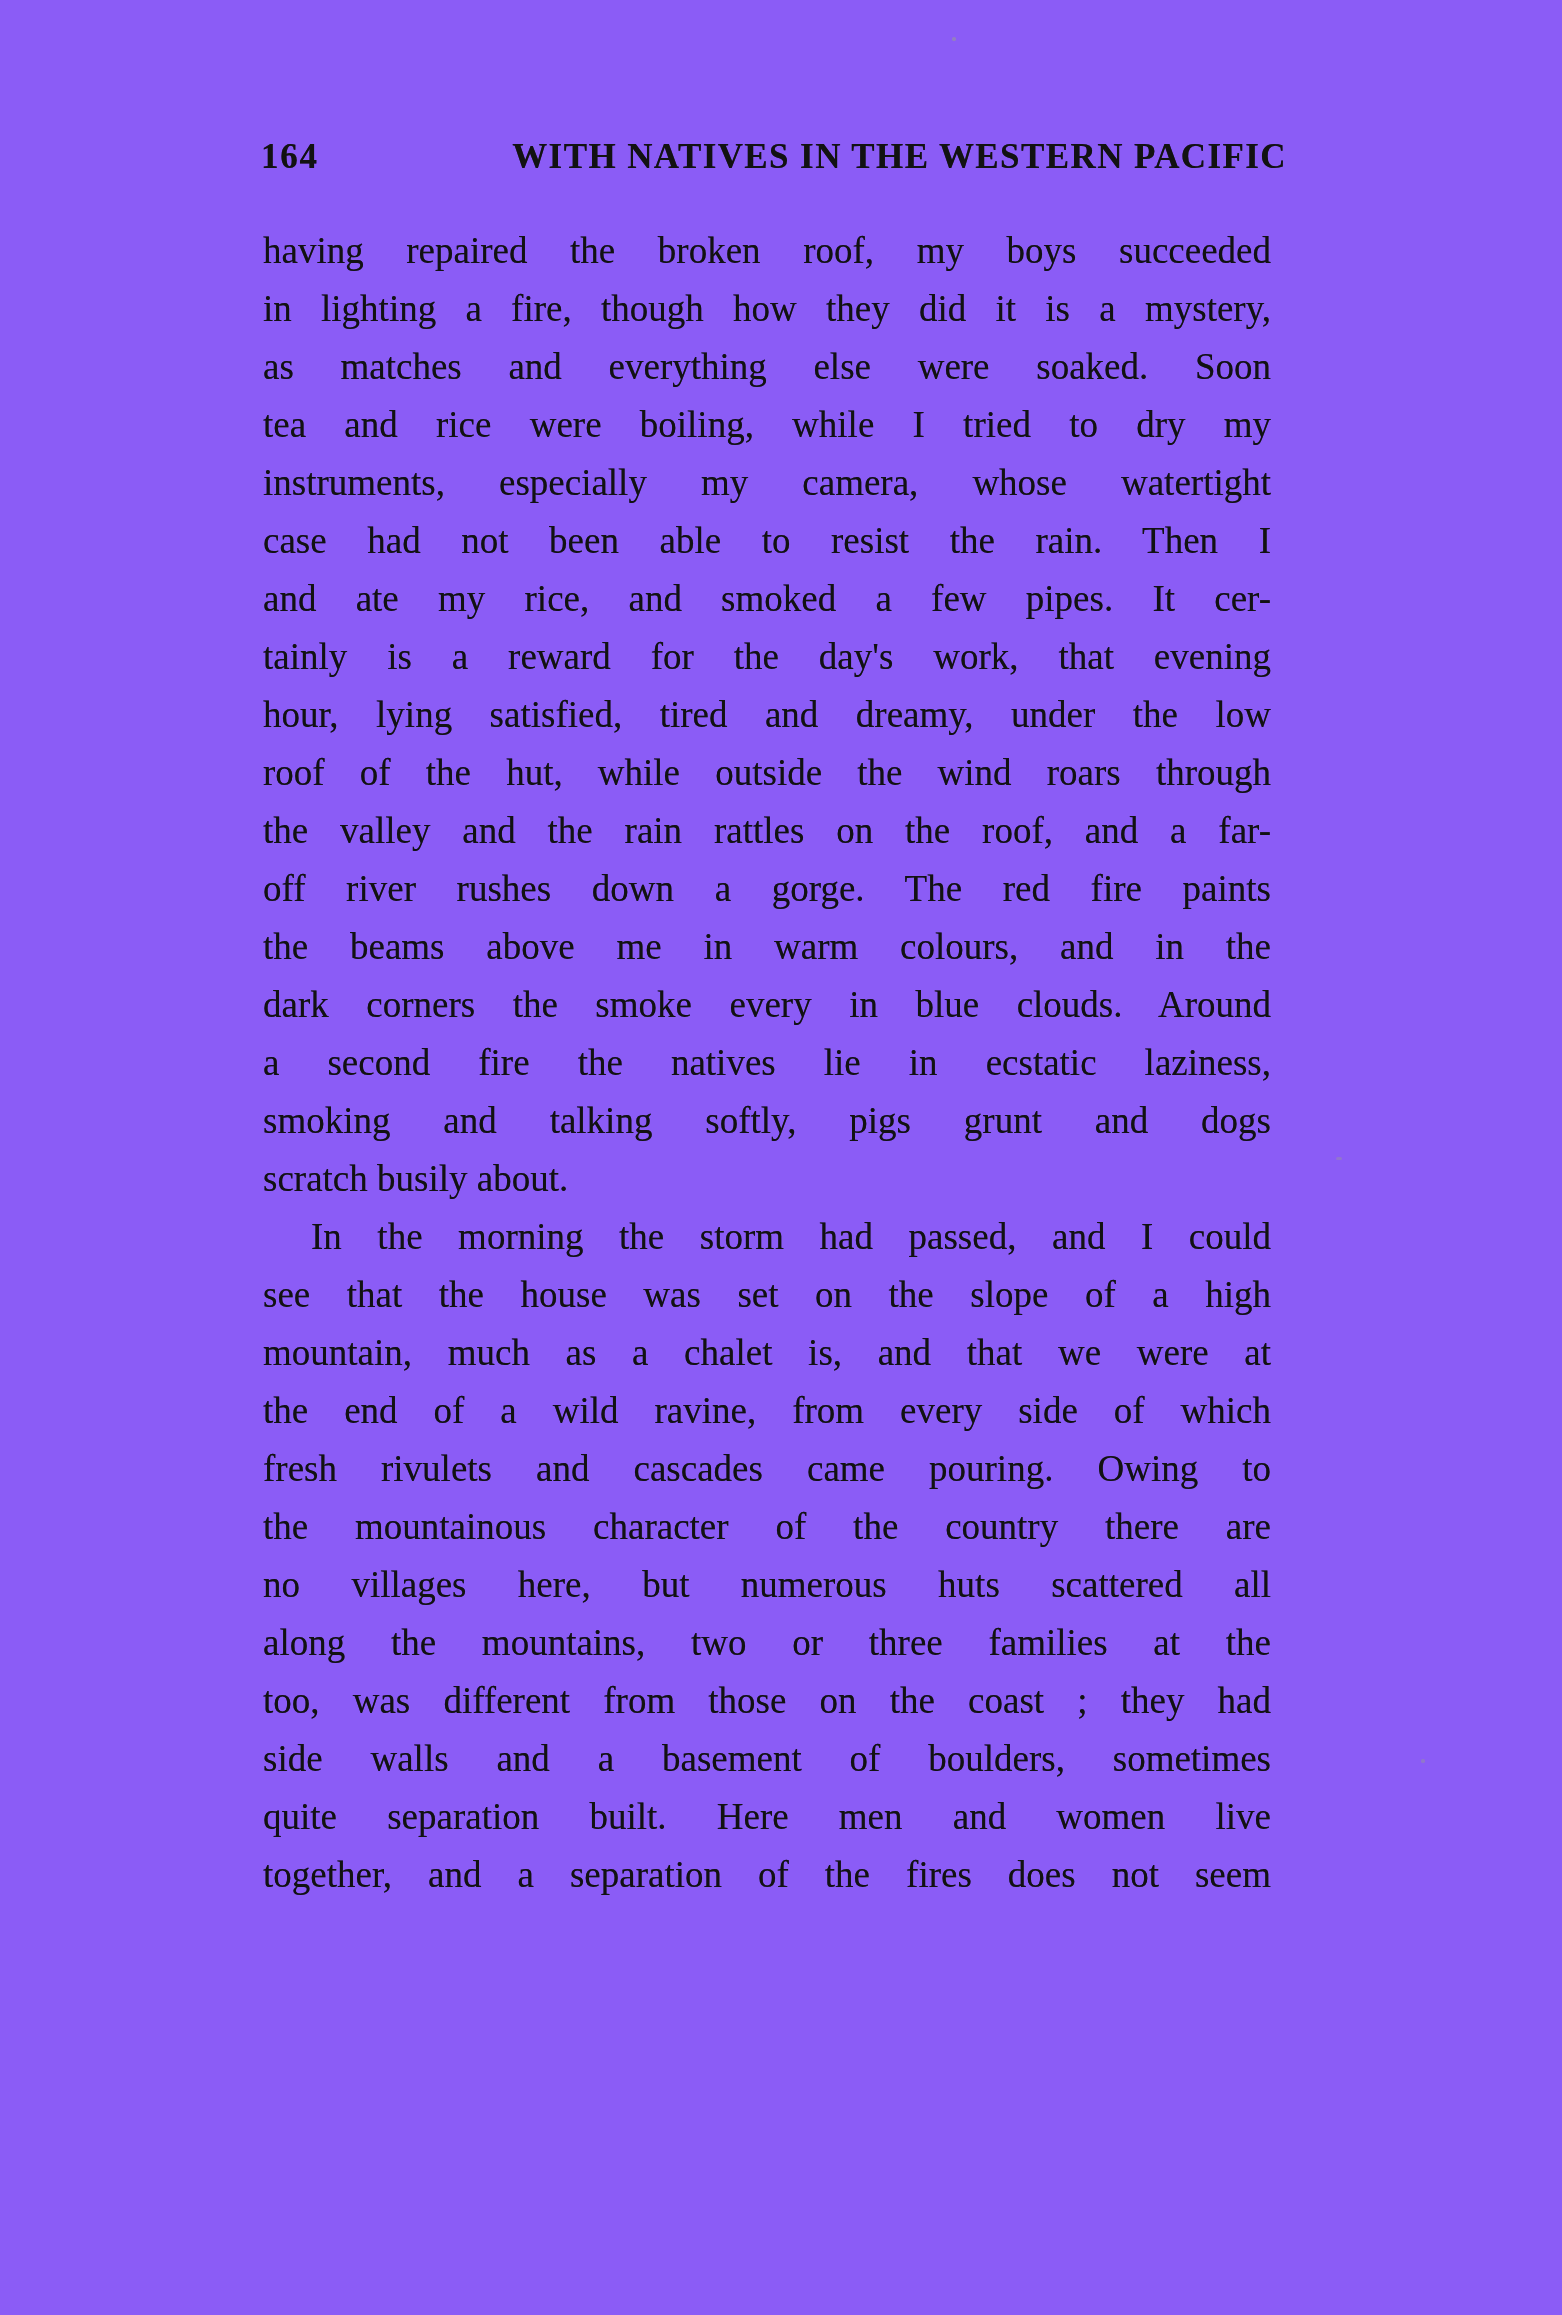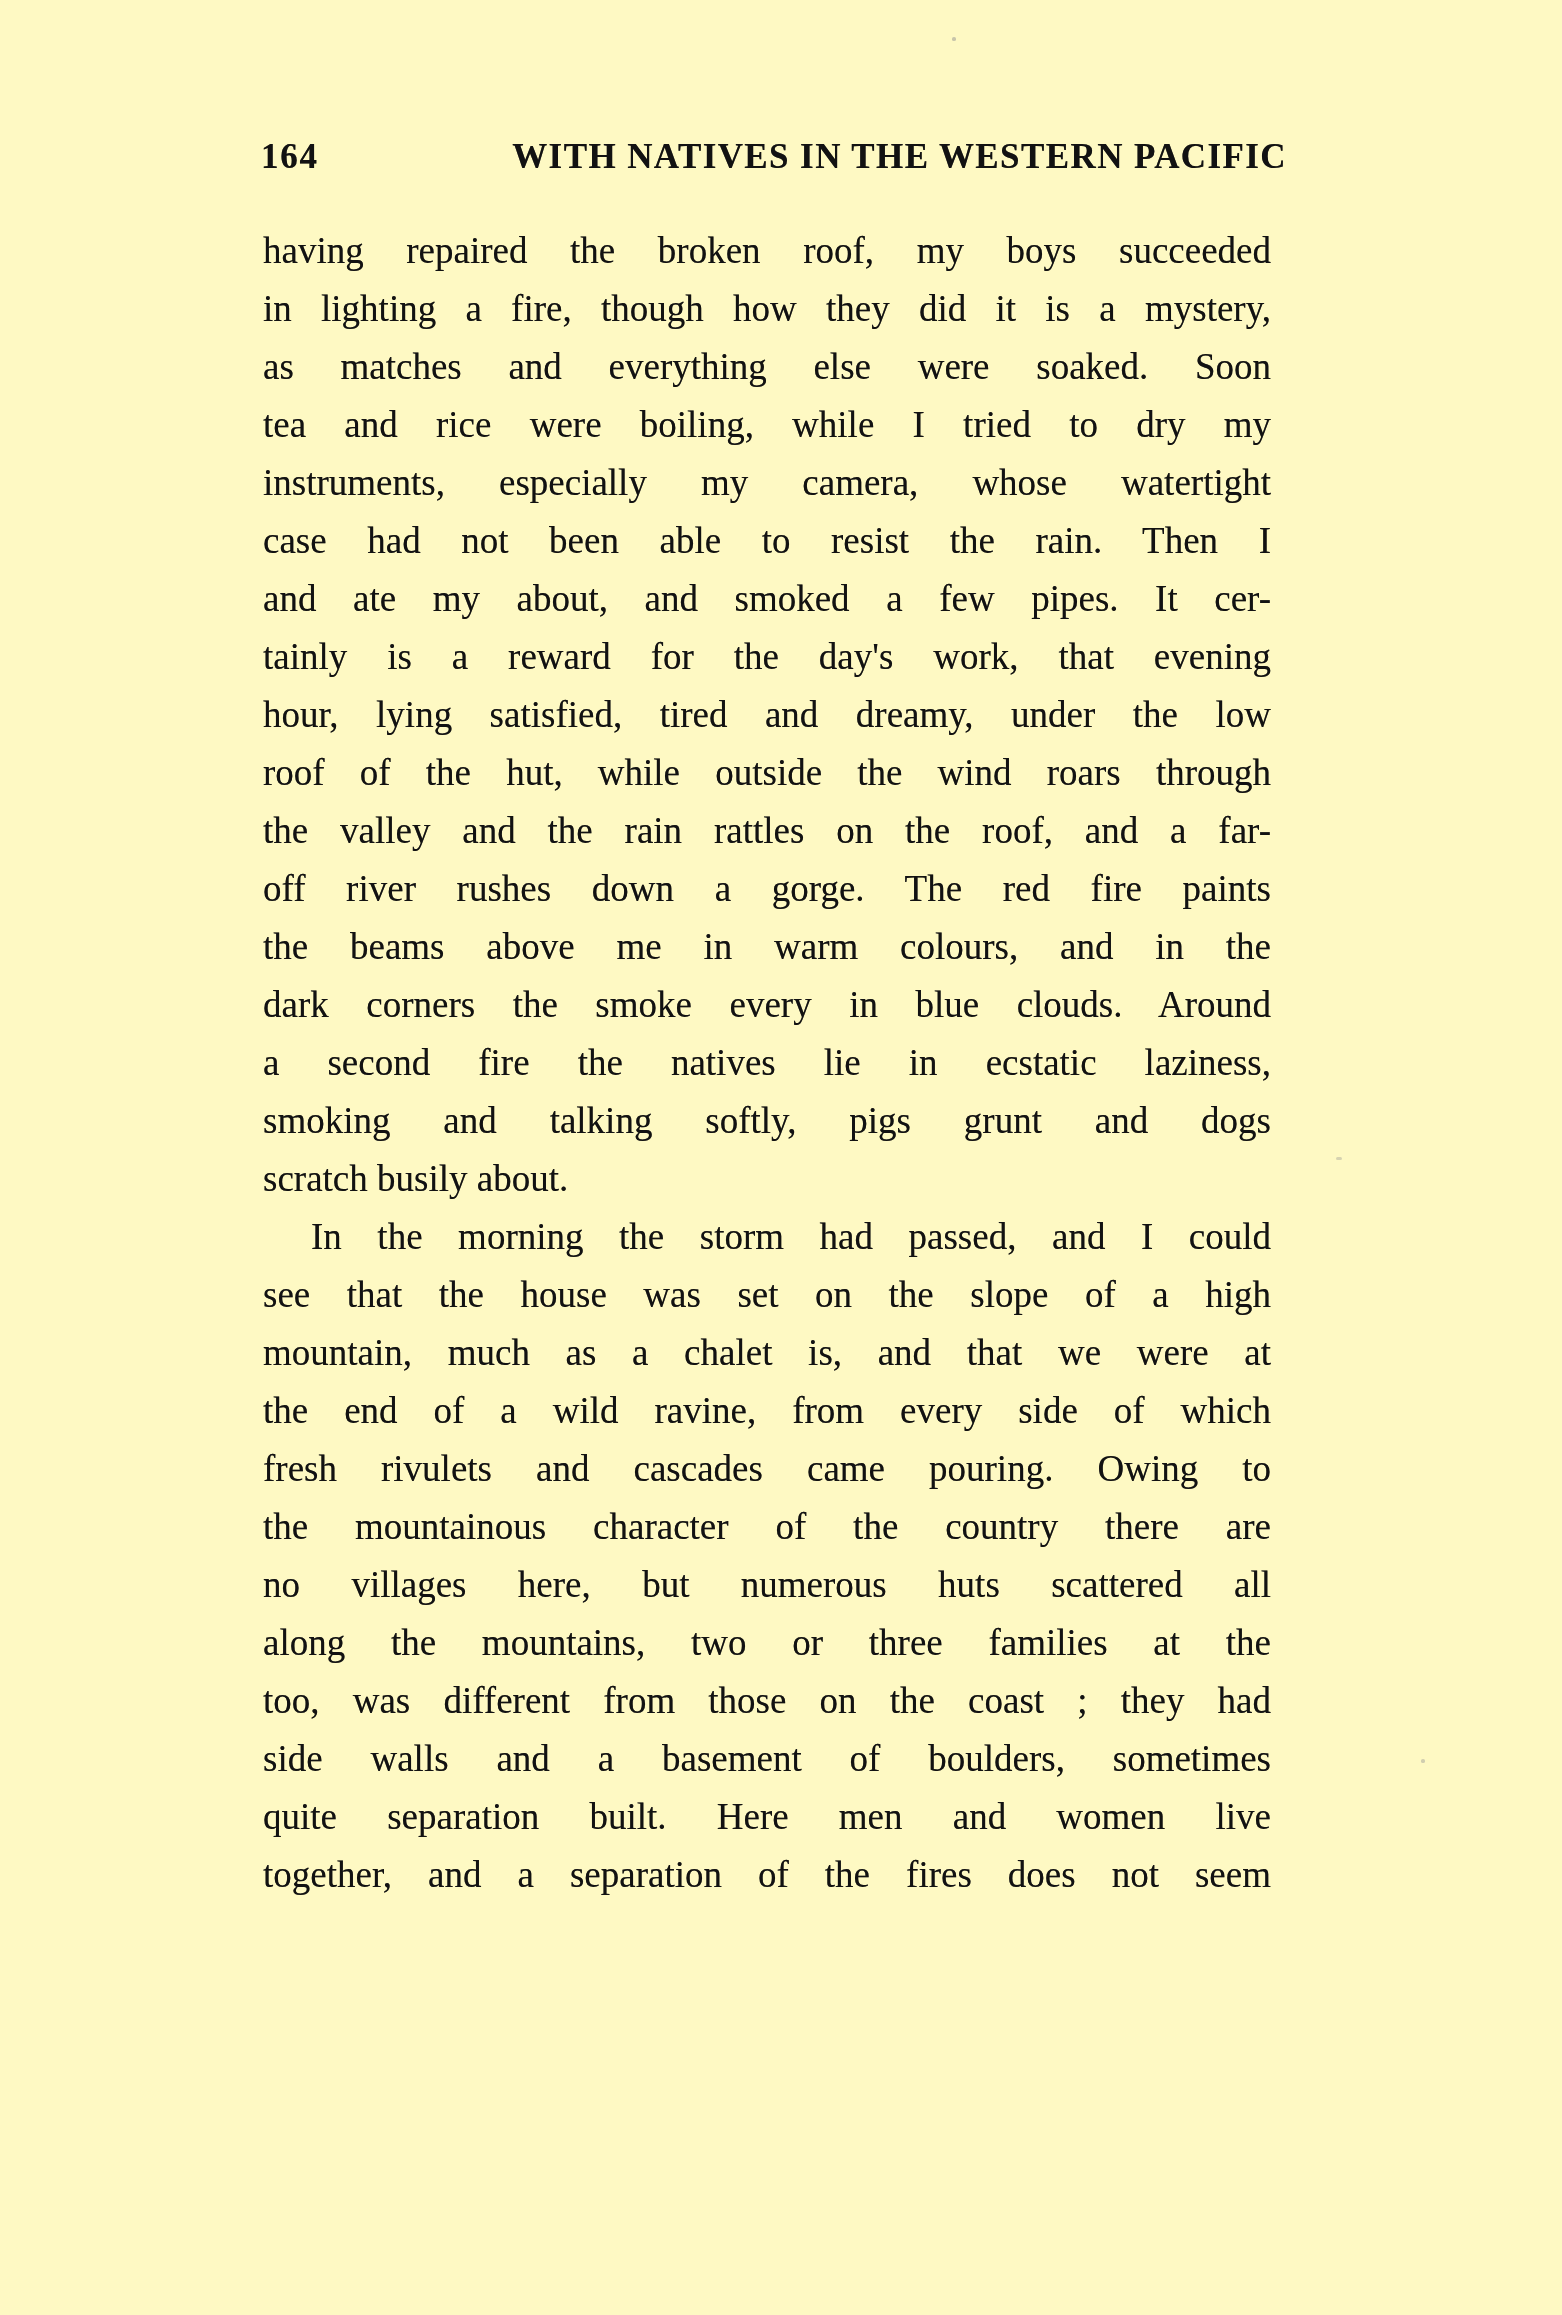--- a/index.html
+++ b/index.html
@@ -4,21 +4,21 @@
 <style>
   html, body {
     margin: 0;
     padding: 0;
     background: #ffffff;
   }
   .page {
     position: relative;
     width: 1563px;
     height: 2316px;
-    background: #fef9c3;
+    background: #8b5cf6;
     overflow: hidden;
     font-family: "Liberation Serif", "DejaVu Serif", serif;
     color: #121212;
   }
   .running-header {
     position: absolute;
     top: 137px;
     left: 261px;
     width: 1026px;
     display: flex;
@@ -77,21 +77,21 @@
     <span class="header-title">WITH NATIVES IN THE WESTERN PACIFIC</span>
   </div>
 
   <div class="body-text">
       <div class="line just">having repaired the broken roof, my boys succeeded</div>
       <div class="line just">in lighting a fire, though how they did it is a mystery,</div>
       <div class="line just">as matches and everything else were soaked.  Soon</div>
       <div class="line just">tea and rice were boiling, while I tried to dry my</div>
       <div class="line just">instruments, especially my camera, whose watertight</div>
       <div class="line just">case had not been able to resist the rain.  Then I</div>
-      <div class="line just">and ate my about, and smoked a few pipes.  It cer-</div>
+      <div class="line just">and ate my rice, and smoked a few pipes.  It cer-</div>
       <div class="line just">tainly is a reward for the day's work, that evening</div>
       <div class="line just">hour, lying satisfied, tired and dreamy, under the low</div>
       <div class="line just">roof of the hut, while outside the wind roars through</div>
       <div class="line just">the valley and the rain rattles on the roof, and a far-</div>
       <div class="line just">off river rushes down a gorge.  The red fire paints</div>
       <div class="line just">the beams above me in warm colours, and in the</div>
       <div class="line just">dark corners the smoke every in blue clouds.  Around</div>
       <div class="line just">a second fire the natives lie in ecstatic laziness,</div>
       <div class="line just">smoking and talking softly, pigs grunt and dogs</div>
       <div class="line flush">scratch busily about.</div>

